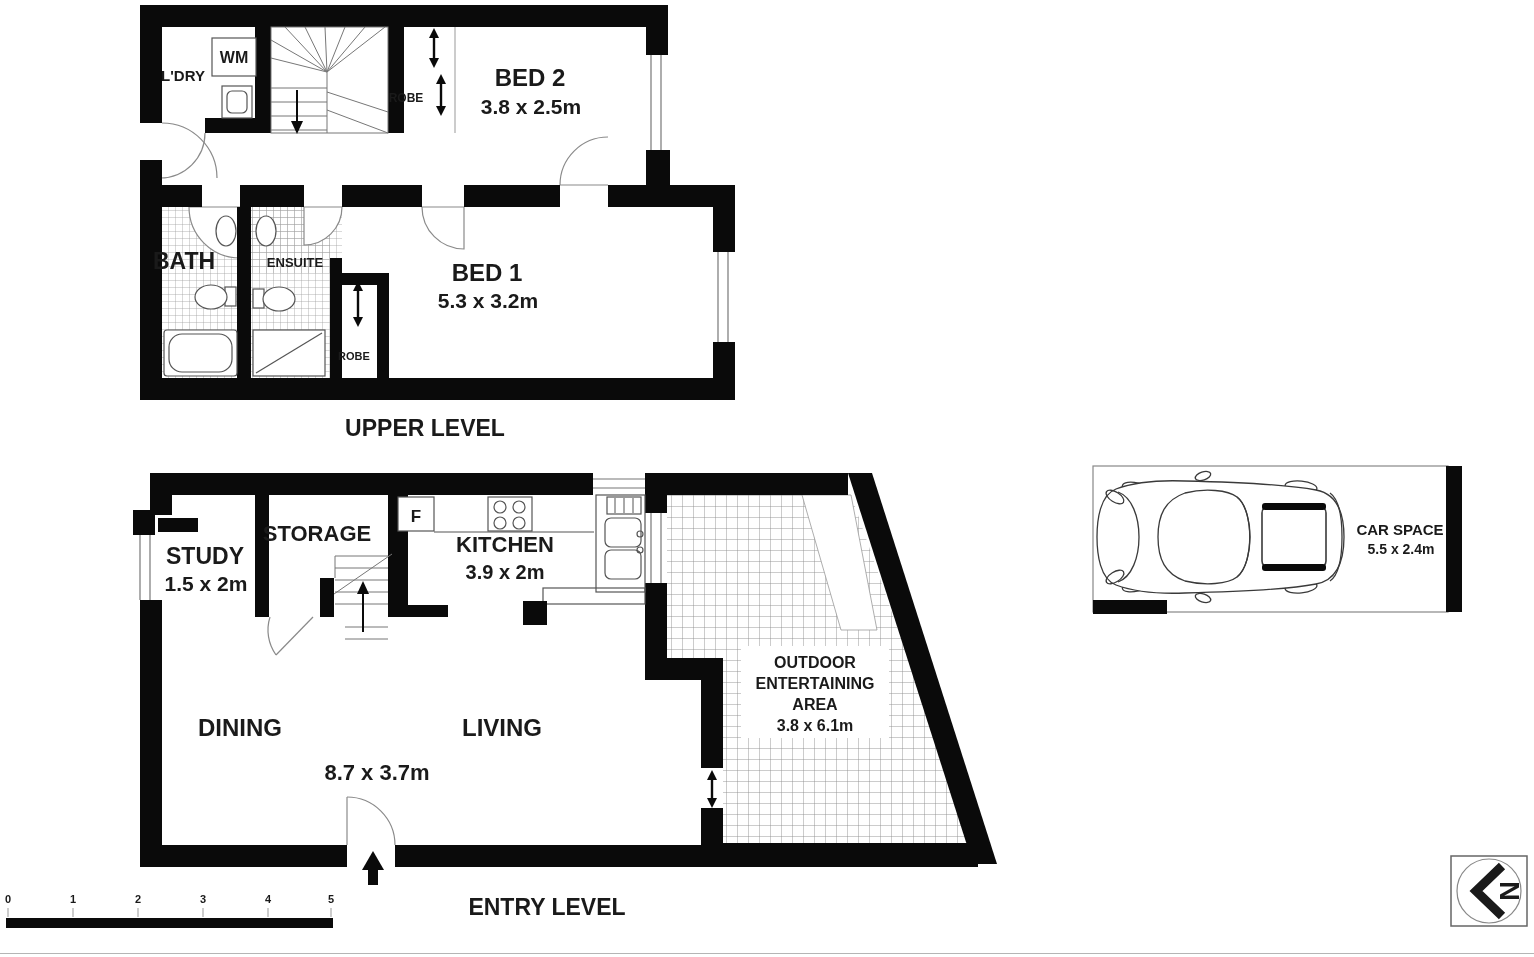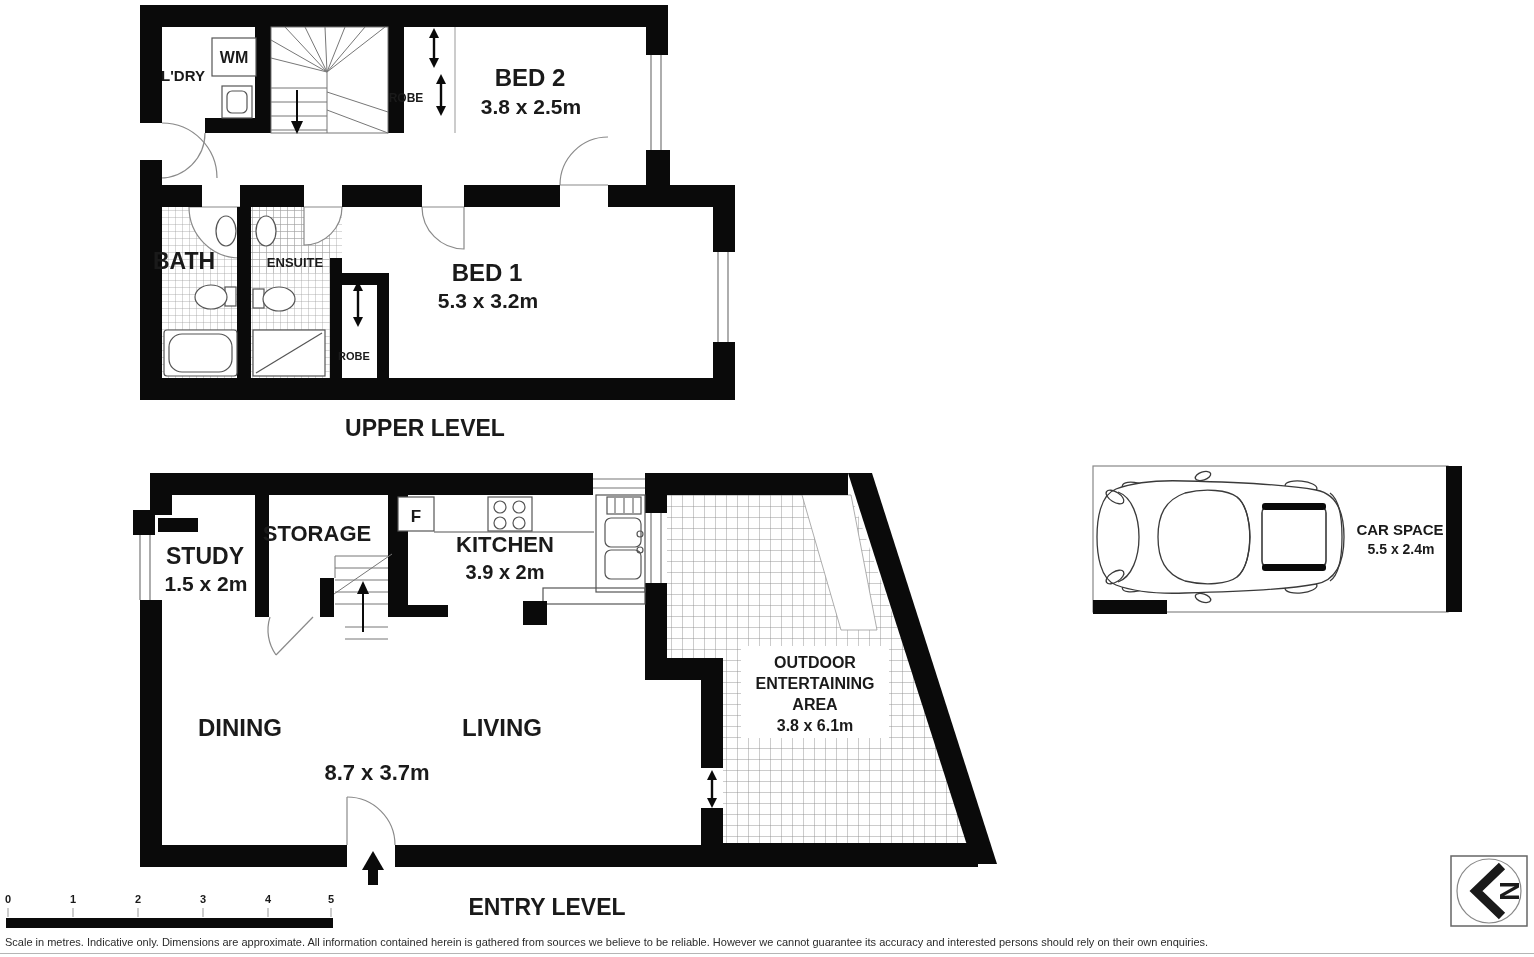--- a/index.html
+++ b/index.html
@@ -319,16 +319,15 @@
     <rect x="6" y="33" width="327" height="10" fill="#0a0a0a"></rect>
   </svg>
 
   <svg class="abs" style="left:1445px;top:850px;" width="89" height="85" viewBox="1445 850 89 85">
     <rect x="1451" y="856" width="76" height="70" fill="#fff" stroke="#666" stroke-width="1.5"></rect>
     <circle cx="1489" cy="891" r="32" fill="none" stroke="#888" stroke-width="1.2"></circle>
     <path d="M 1502 866 L 1476 891 L 1502 916" fill="none" stroke="#1a1a1a" stroke-width="9"></path>
     <text x="1509" y="900" font-size="27" text-anchor="middle" transform="rotate(90 1509 891)">N</text>
   </svg>
 
-  <div id="disclaimer" class="abs" style="left:5px;top:936px;">Scale in metres. Indicative only. Dimensions are approximate. All information contained herein is gathered from sources we believe to be reliable. However we cannot guarantee its accuracy and interested persons should rely on their own enquiries.</div>
   <div id="hairline" class="abs" style="left:0px;top:953px;width:1534px;height:1px;"></div>
 
 </div>
 
 </body></html>

